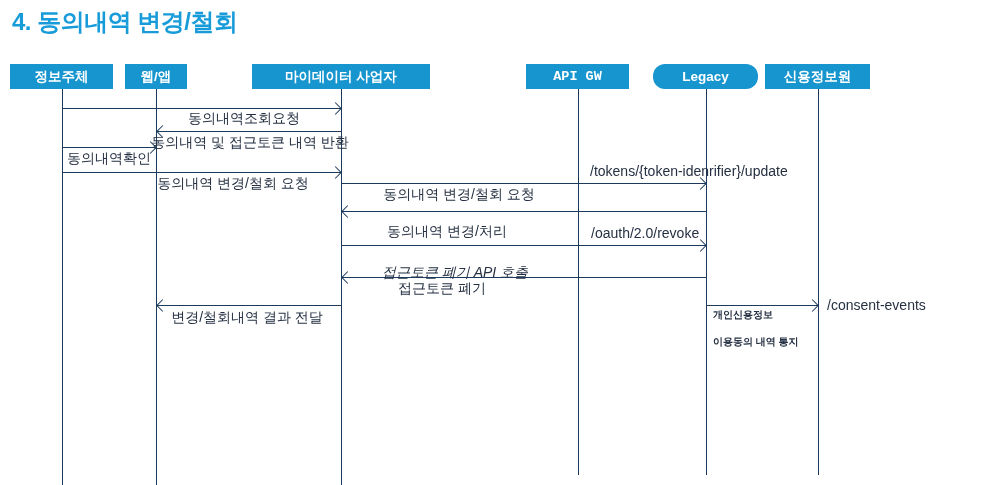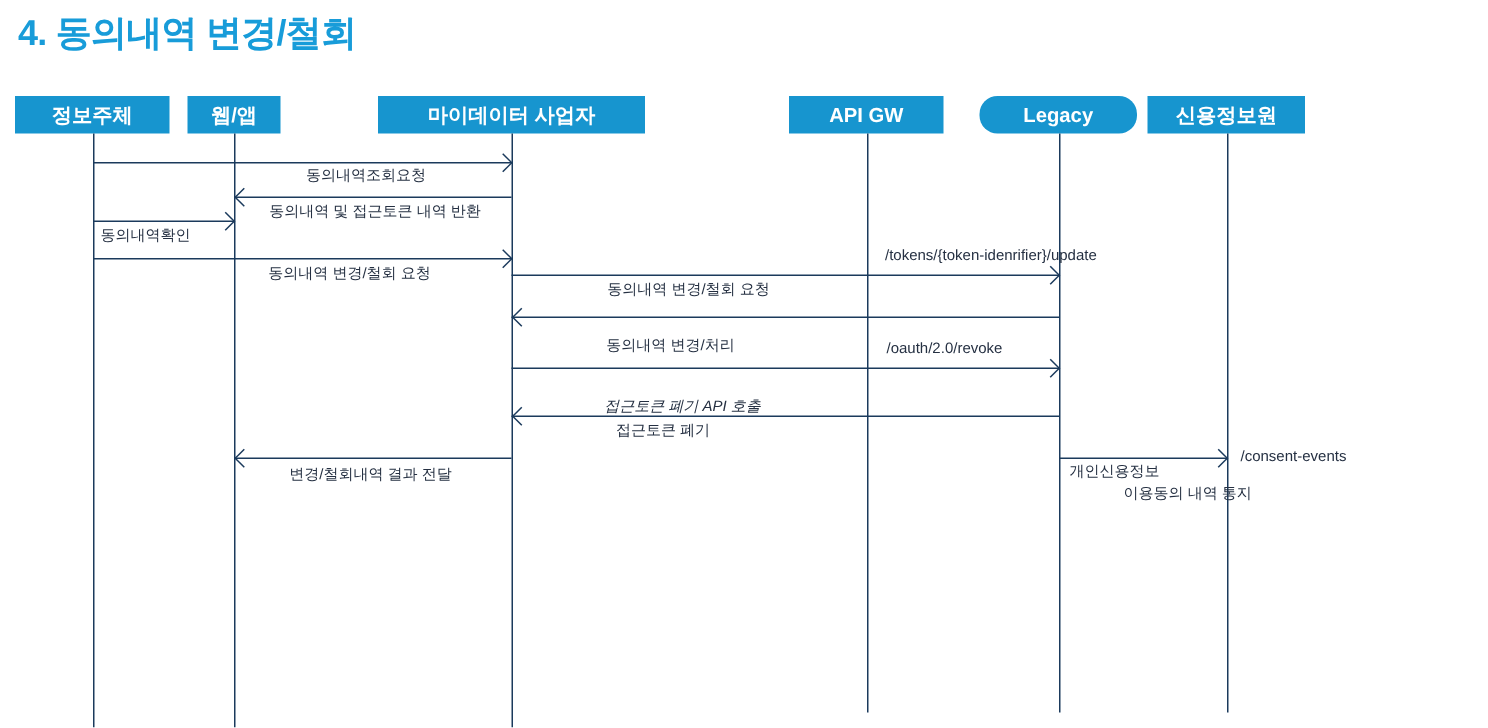--- a/index.html
+++ b/index.html
@@ -29,47 +29,47 @@
     position:absolute;height:1px;background:var(--line);
   }
   .head{
     position:absolute;width:8px;height:8px;
     border-top:1px solid var(--line);border-right:1px solid var(--line);
     background:transparent;
   }
   .head.right{transform:rotate(45deg);}
   .head.left{transform:rotate(225deg);}
   .msg-label{
-    position:absolute;font-size:10px;color:var(--text);
+    position:absolute;font-size:14px;color:var(--text);
     white-space:nowrap;line-height:12px;
   }
   .msg-label.center{width:220px;text-align:center;}
   .note-text{
-    position:absolute;font-size:10px;color:var(--text);white-space:nowrap;line-height:12px;
+    position:absolute;font-size:10px;color:var(--text);white-space:nowrap;line-height:12px;font-weight:bold;
   }
 </style>
 </head>
 <body>
 
 <div class="page">
   <div class="title">4. 동의내역 변경/철회</div>
   <div id="diagram">
       <div class="actor-box" style="left: 10px; width: 103px;">
         <span>정보주체</span>
       </div>
       <div class="lifeline" style="left: 62px; top: 89px; height: 396px;"></div>
       <div class="actor-box" style="left: 125px; width: 62px;">
         <span>웹/앱</span>
       </div>
       <div class="lifeline" style="left: 156px; top: 89px; height: 396px;"></div>
       <div class="actor-box" style="left: 252px; width: 178px; justify-content: center;">
         <span>마이데이터 사업자</span>
       </div>
       <div class="lifeline" style="left: 341px; top: 89px; height: 396px;"></div>
-      <div class="actor-box" style="left: 526px; width: 103px;">
+      <div class="actor-box" style="left: 526px; width: 103px; font-family: Liberation Mono, monospace;">
         <span>API GW</span>
       </div>
       <div class="lifeline" style="left: 578px; top: 89px; height: 386px;"></div>
       <div class="actor-box" style="left: 653px; width: 105px; border-radius: 12px;">
         <span>Legacy</span>
       </div>
       <div class="lifeline" style="left: 706px; top: 89px; height: 386px;"></div>
       <div class="actor-box" style="left: 765px; width: 105px;">
         <span>신용정보원</span>
       </div>
@@ -100,15 +100,15 @@
       <div class="msg-line" style="left: 341px; top: 277px; width: 365px;"></div>
       <div class="head left" style="top: 273px; left: 343px;"></div>
       <div class="msg-label center" style="top: 282px; left: 332px;">접근토큰 폐기</div>
       <div class="msg-line" style="left: 156px; top: 305px; width: 185px;"></div>
       <div class="head left" style="top: 301px; left: 158px;"></div>
       <div class="msg-label center" style="top: 311px; left: 137px;">변경/철회내역 결과 전달</div>
       <div class="msg-line" style="left: 706px; top: 305px; width: 112px;"></div>
       <div class="head right" style="top: 301px; left: 808px;"></div>
       <div class="msg-label" style="top: 299px; left: 827px;">/consent-events</div>
       <div class="note-text" style="left: 713px; top: 309px;">개인신용정보</div>
-      <div class="note-text" style="left: 713px; top: 324px; margin-left: 36px;">이용동의 내역 통지</div>
+      <div class="note-text" style="left: 713px; top: 336px;">이용동의 내역 통지</div>
     </div>
 </div>
 
 </body></html>

